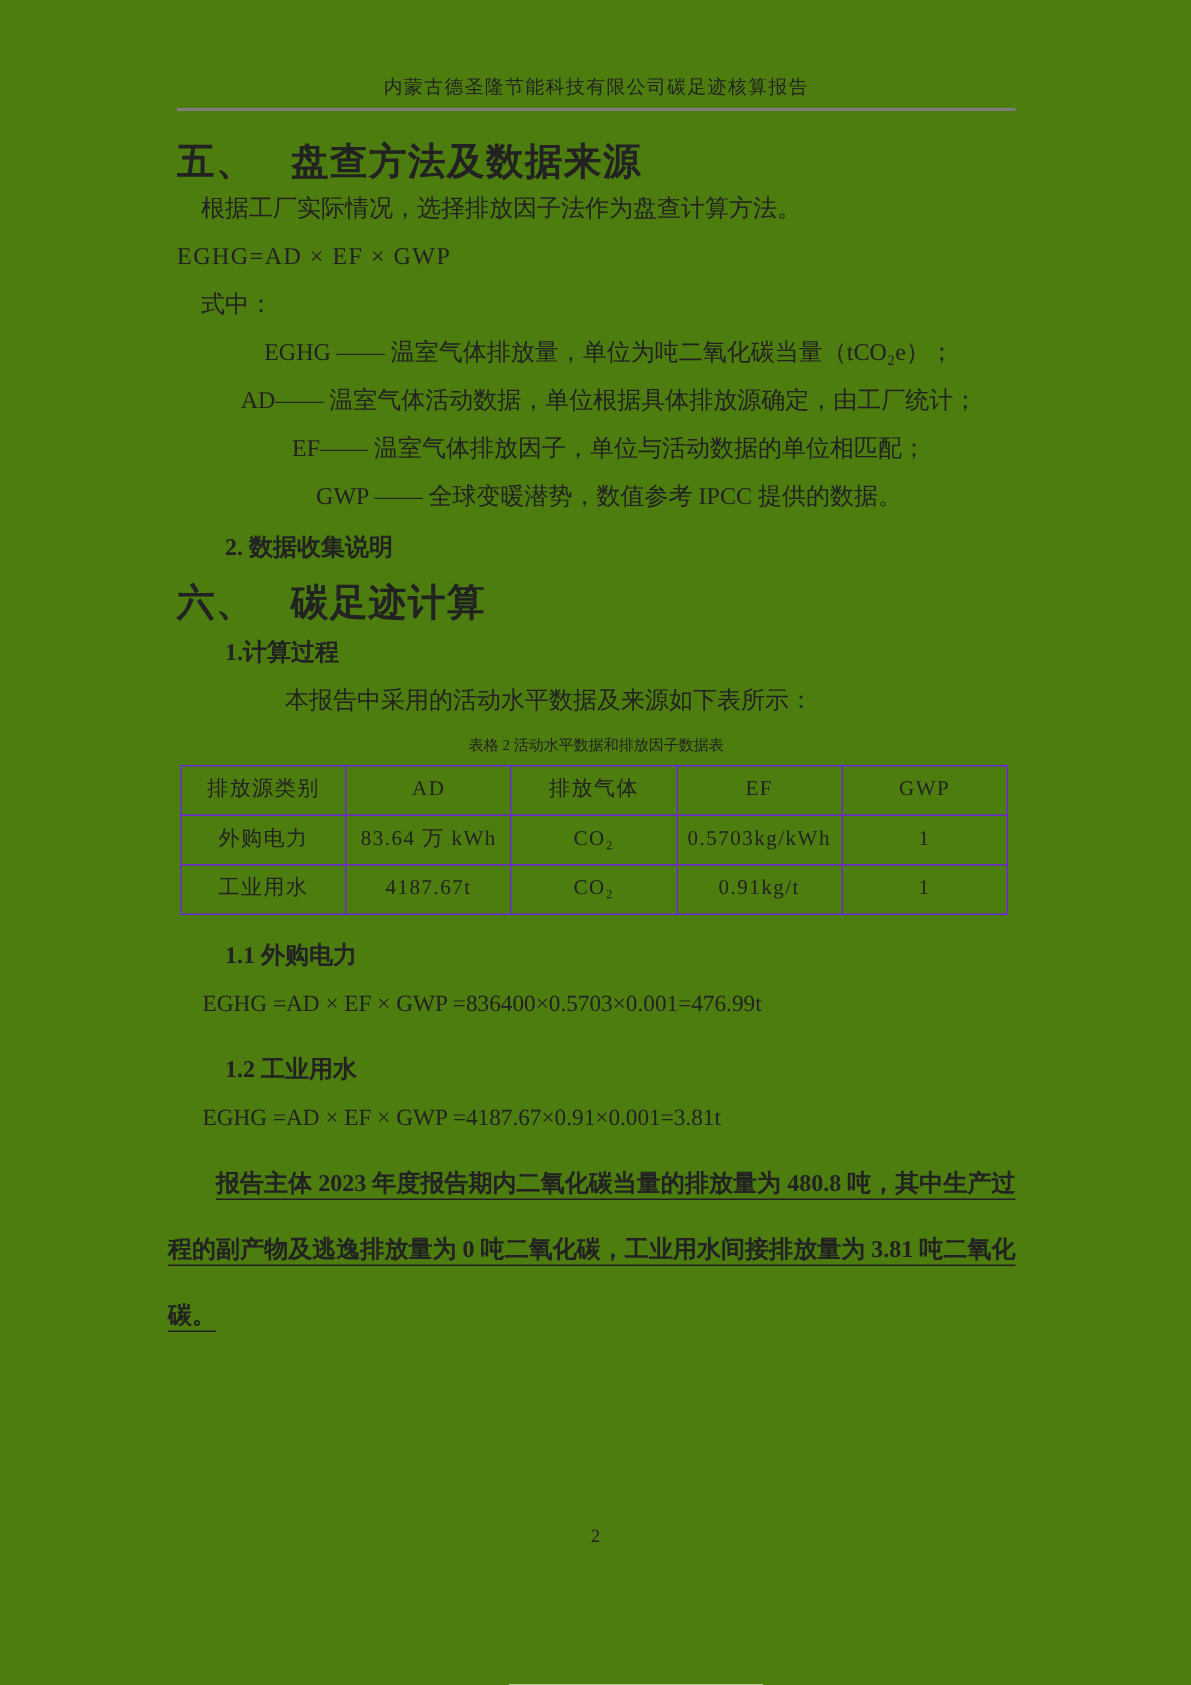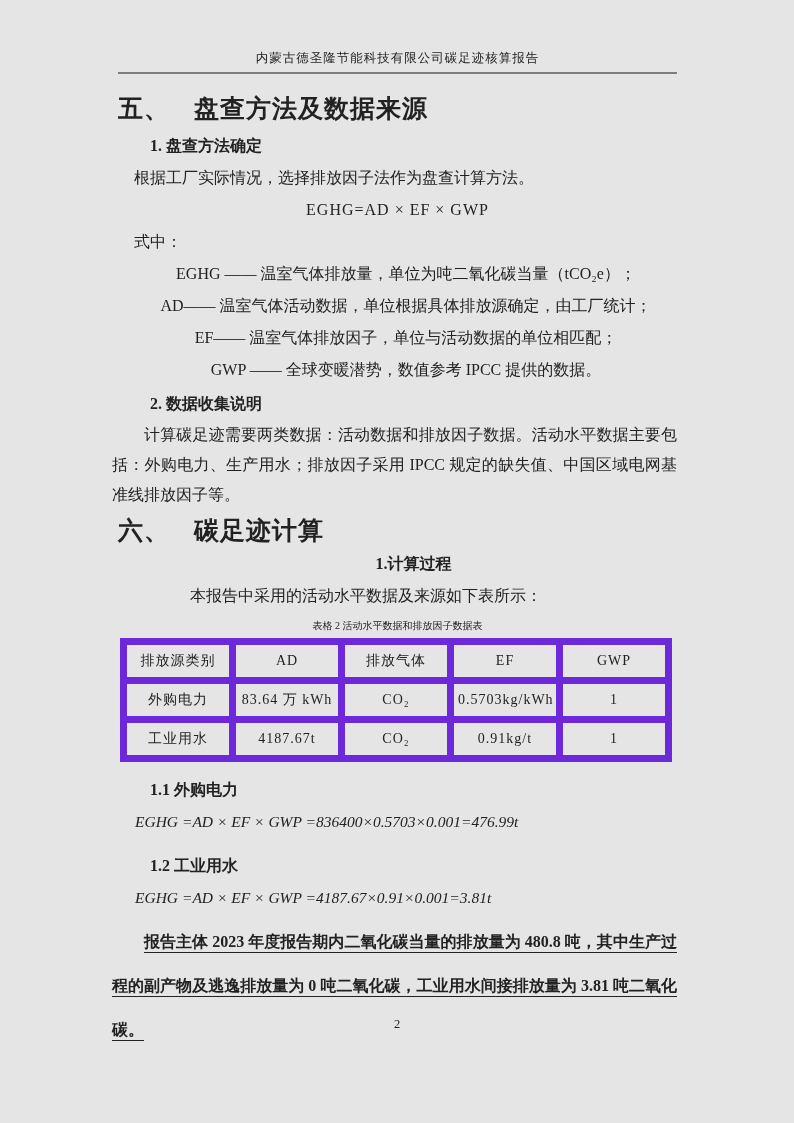--- a/index.html
+++ b/index.html
@@ -1,21 +1,21 @@
 <!DOCTYPE html>
 <html><head>
 <meta charset="utf-8">
 <style>
   * { box-sizing: border-box; }
   html, body { margin: 0; padding: 0; background: #ffffff; }
   .page {
     position: relative;
     width: 794px;
     height: 1123px;
-    background: #e5e5e5;
+    background: #4d7c0f;
     font-family: "Liberation Serif", "DejaVu Serif", serif;
     color: #222222;
     overflow: hidden;
   }
   .page-header {
     position: absolute;
     top: 50px;
     left: 118px;
     width: 559px;
     text-align: center;
@@ -36,49 +36,49 @@
   .sec-heading {
     font-weight: bold;
     font-size: 25px;
     line-height: 30px;
     letter-spacing: 1px;
   }
   .sec-heading .sec-num { display: inline-block; margin-right: 24px; }
   .mt6 { margin-top: 6px; }
   .sub-heading { font-weight: bold; margin-left: 32px; }
   .para { margin-left: 16px; }
-  .formula { text-align: center; letter-spacing: 1px; }
+  .formula { letter-spacing: 1px; }
   .def-line { margin-left: 17px; text-align: center; }
   .para-flow {
     margin-left: -6px;
     width: 565px;
     text-align: justify;
     text-indent: 2em;
     line-height: 30px;
   }
   .intro-indent { margin-left: 72px; }
   .table-caption { text-align: center; font-size: 10px; line-height: 24px; margin-top: 2px; }
   table.data-table {
     border-collapse: collapse;
     margin-left: 2px;
     width: 552px;
     font-size: 14px;
     table-layout: fixed;
   }
   table.data-table th, table.data-table td {
-    border: 7px solid #6d28d9;
+    border: 1px solid #6d28d9;
     height: 33px;
     text-align: center;
     vertical-align: middle;
     font-weight: normal;
     padding: 0 4px;
     letter-spacing: 1px;
   }
   .calc-heading { font-weight: bold; margin-left: 32px; margin-top: 12px; }
-  .calc-line { margin-left: 17px; font-size: 15.5px; font-style: italic; }
+  .calc-line { margin-left: 17px; font-size: 15.5px; }
   .conclusion {
     margin-left: -6px;
     width: 565px;
     margin-top: 6px;
     font-weight: bold;
     text-align: justify;
     text-indent: 2em;
     line-height: 44px;
     text-decoration: underline;
     text-underline-offset: 5px;
@@ -101,42 +101,40 @@
   <div class="page-header">
     <span>内蒙古德圣隆节能科技有限公司碳足迹核算报告</span>
   </div>
 
   <div class="content">
 
     <div class="sec-heading">
       <span class="sec-num">五、</span><span>盘查方法及数据来源</span>
     </div>
 
-    <div class="sub-heading mt6">1. 盘查方法确定</div>
 
     <div class="para">根据工厂实际情况，选择排放因子法作为盘查计算方法。</div>
 
     <div class="formula">EGHG=AD × EF × GWP</div>
 
     <div class="para">式中：</div>
 
     <div class="def-line">EGHG —— 温室气体排放量，单位为吨二氧化碳当量（tCO₂e）；</div>
     <div class="def-line">AD—— 温室气体活动数据，单位根据具体排放源确定，由工厂统计；</div>
     <div class="def-line">EF—— 温室气体排放因子，单位与活动数据的单位相匹配；</div>
     <div class="def-line">GWP —— 全球变暖潜势，数值参考 IPCC 提供的数据。</div>
 
     <div class="sub-heading" style="margin-top:2px;">2. 数据收集说明</div>
 
-    <div class="para-flow">计算碳足迹需要两类数据：活动数据和排放因子数据。活动水平数据主要包括：外购电力、生产用水；排放因子采用 IPCC 规定的缺失值、中国区域电网基准线排放因子等。</div>
 
     <div class="sec-heading mt6">
       <span class="sec-num">六、</span><span>碳足迹计算</span>
     </div>
 
-    <div class="sub-heading" style="margin-top:2px;text-align:center;">1.计算过程</div>
+    <div class="sub-heading" style="margin-top:2px;">1.计算过程</div>
 
     <div class="intro-indent">本报告中采用的活动水平数据及来源如下表所示：</div>
 
     <div class="table-caption">表格 2 活动水平数据和排放因子数据表</div>
 
     <table class="data-table">
       <thead>
         <tr>
           <th>排放源类别</th>
           <th>AD</th>

